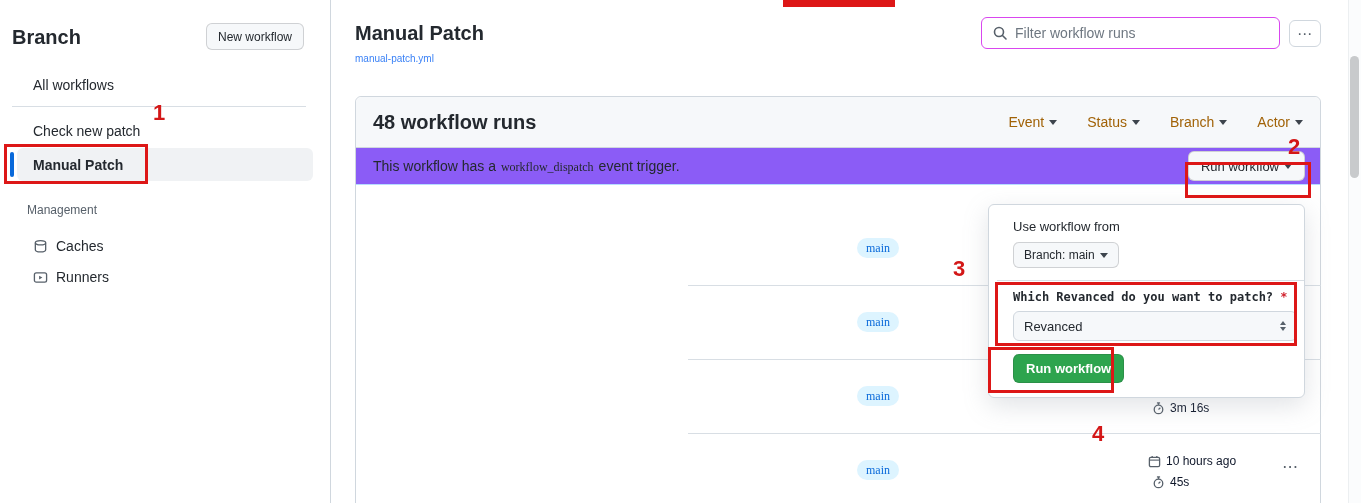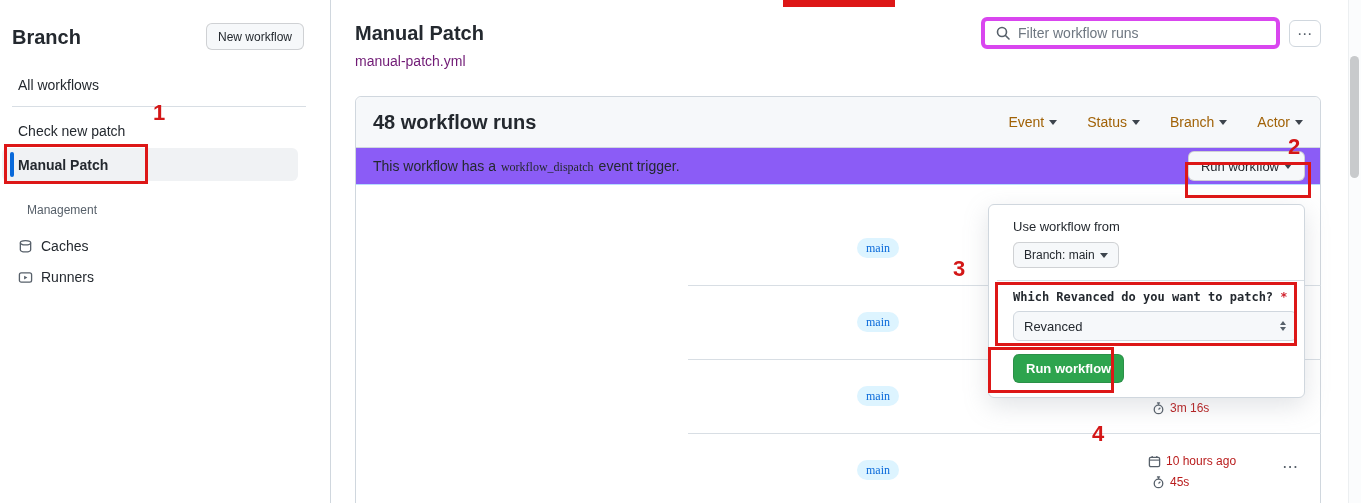--- a/index.html
+++ b/index.html
@@ -14,36 +14,36 @@
   
   .sidebar-sep { position:absolute; left:330px; top:0; width:1px; height:503px; background:#d0d7de; }
   .actions-title { position:absolute; left:12px; top:26px; font-size:20px; font-weight:700; }
   .btn-default {
     display:inline-flex; align-items:center; justify-content:center; gap:5px;
     background:#f6f8fa; border:1px solid rgba(31,35,40,0.18); border-radius:6px;
     color:#24292f; font-size:12px; font-weight:500; cursor:pointer;
   }
   .new-workflow-btn { position:absolute; left:206px; top:23px; height:27px; padding:0 11px; }
   .side-item {
-    position:absolute; left:2px; width:296px; height:30px;
+    position:absolute; left:17px; width:296px; height:30px;
     display:flex; align-items:center; padding-left:16px; border-radius:6px;
     font-size:14px; cursor:pointer;
   }
   .side-item.sel { background:#f0f2f4; height:33px; font-weight:600; }
   .sel-bar { position:absolute; left:10px; top:152px; width:4px; height:25px; border-radius:2px; background:#0969da; z-index:2; }
   .side-divider { position:absolute; left:12px; top:106px; width:294px; height:1px; background:#d8dee4; }
   .mgmt-title { position:absolute; left:27px; top:203px; font-size:12px; color:#57606a; }
   .side-item-icon { display:flex; align-items:center; margin-right:8px; }
 
   
   .page-title { position:absolute; left:355px; top:22px; font-size:20px; font-weight:600; }
-  .wf-link { position:absolute; left:355px; top:53px; font-size:14px; color:#701a75; text-decoration:none; cursor:pointer; }
+  .wf-link { position:absolute; left:355px; top:53px; font-size:10px; color:#3b82f6; text-decoration:none; cursor:pointer; }
   .search-box {
     position:absolute; left:981px; top:17px; width:299px; height:32px;
-    border:4px solid #d946ef; border-radius:6px; background:#fff;
+    border:1px solid #d946ef; border-radius:6px; background:#fff;
     display:flex; align-items:center; padding:0 8px 0 10px;
   }
   .filter-input { border:none; outline:none; background:transparent; flex:1; margin-left:7px; font-size:14px; color:#24292f; font-family:inherit; }
   .filter-input::placeholder { color:#6e7781; }
   .top-kebab {
     position:absolute; left:1289px; top:20px; width:32px; height:27px;
     border:1px solid #d0d7de; border-radius:6px; background:#fff; color:#57606a;
     display:flex; align-items:center; justify-content:center; font-size:15px; letter-spacing:1px; cursor:pointer;
   }
 
@@ -65,21 +65,21 @@
   }
   .banner-text { display:inline-flex; align-items:baseline; gap:5px; font-size:14px; }
   .banner-code { font-size:12px; }
   .run-workflow-dd { height:30px; padding:0 12px; font-size:13px; }
   .row-divider { position:absolute; height:1px; background:#d8dee4; left:688px; width:633px; }
   .branch-badge {
     position:absolute; left:857px; height:20px; padding:0 9px;
     display:inline-flex; align-items:center; border-radius:10px;
     background:#ddf4ff; color:#0969da; font-size:12px; cursor:pointer;
   }
-  .run-meta { position:absolute; display:inline-flex; align-items:center; gap:5px; color:#b91c1c; font-size:12px; }
+  .run-meta { position:absolute; display:inline-flex; align-items:center; gap:5px; color:#0f172a; font-size:12px; }
   .row-kebab { position:absolute; left:1282px; top:457px; color:#57606a; font-size:16px; letter-spacing:1px; cursor:pointer; }
 
   
   .run-panel {
     position:absolute; left:988px; top:204px; width:317px; z-index:30;
     background:#fff; border:1px solid #d0d7de; border-radius:6px;
     box-shadow:0 8px 24px rgba(140,149,159,0.25);
     padding:14px 16px 14px 24px;
   }
   .use-from { font-size:13px; margin-bottom:8px; }

